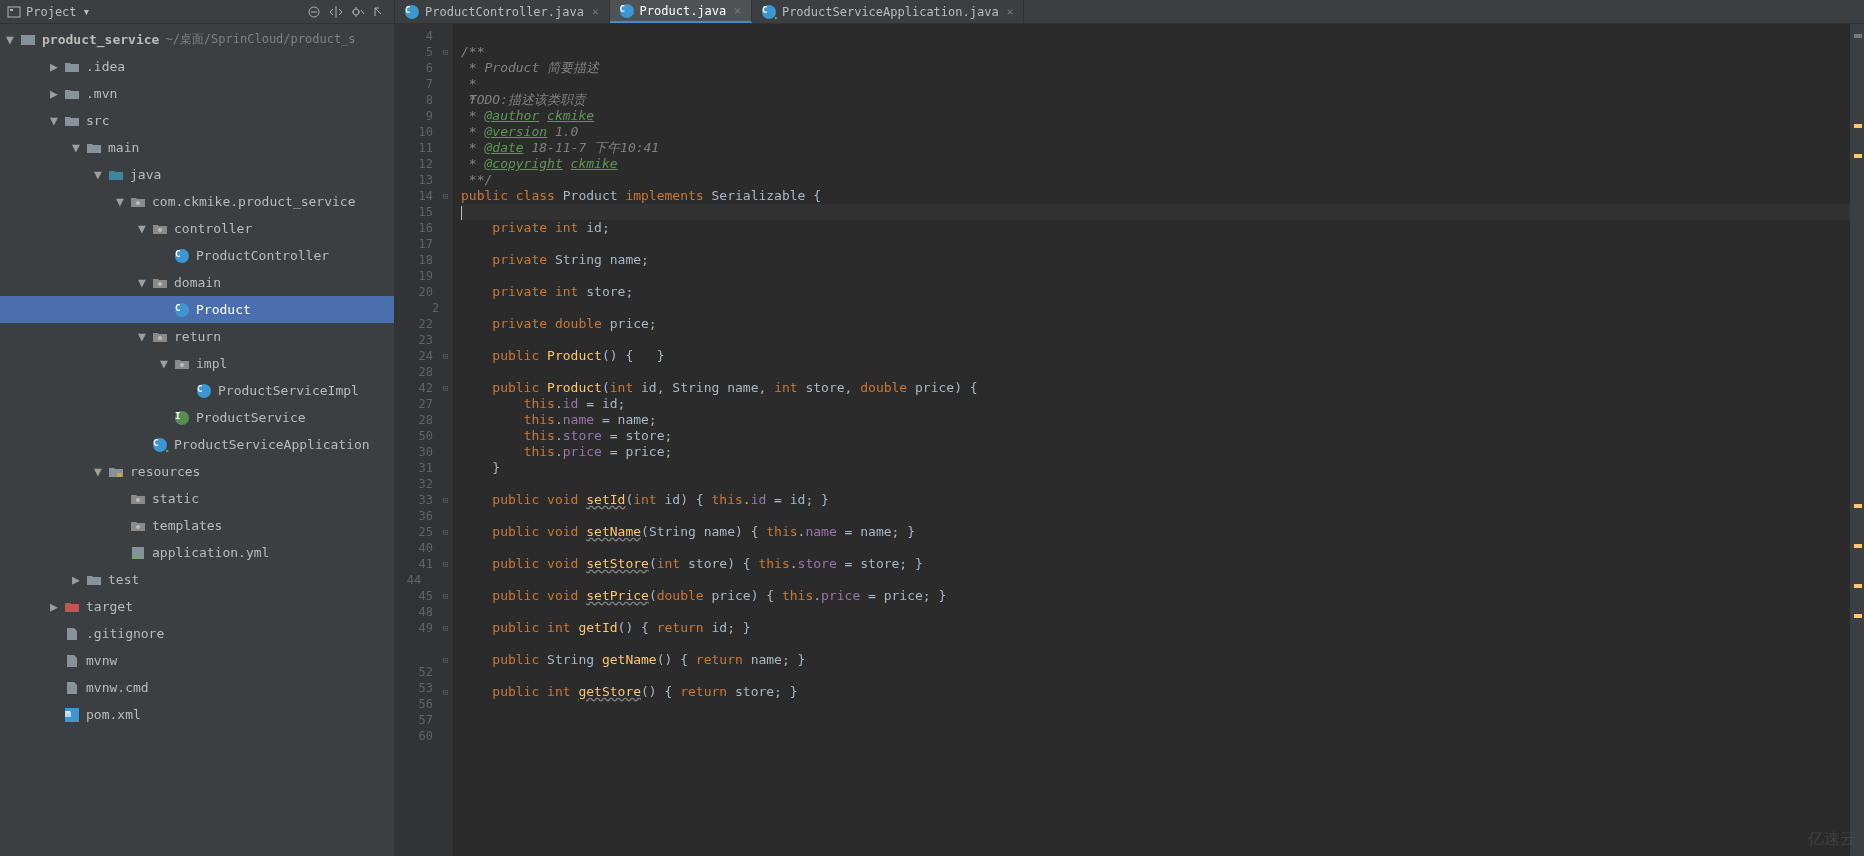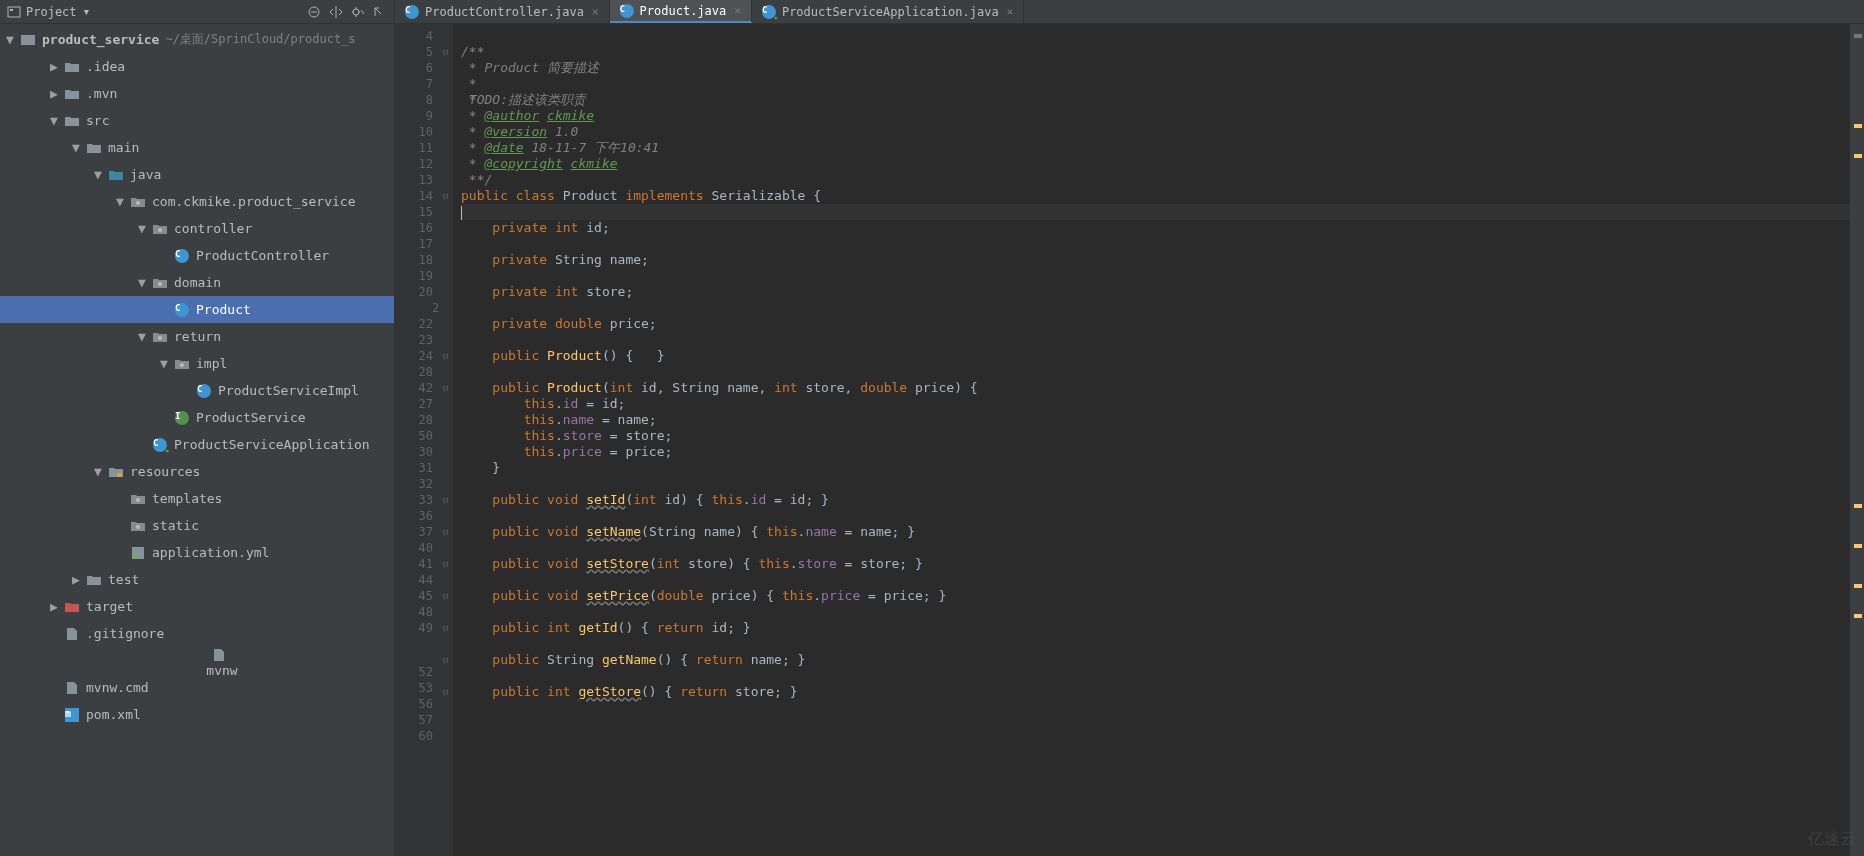--- a/index.html
+++ b/index.html
@@ -282,31 +282,31 @@
               <span>resources</span>
             </div>
             <div class="tree-row" style="padding-left: 116px;">
               <span class="tree-arrow"></span>
               <span class="tree-icon">
                 <svg viewBox="0 0 16 16">
                   <path d="M1 4 L6 4 L7 5 L15 5 L15 13 L1 13 Z" fill="#8a8a8a"></path>
                   <circle cx="8" cy="9" r="2" fill="#bbb"></circle>
                 </svg>
               </span>
+              <span>static</span>
+            </div>
+            <div class="tree-row" style="padding-left: 116px;">
+              <span class="tree-arrow"></span>
+              <span class="tree-icon">
+                <svg viewBox="0 0 16 16">
+                  <path d="M1 4 L6 4 L7 5 L15 5 L15 13 L1 13 Z" fill="#8a8a8a"></path>
+                  <circle cx="8" cy="9" r="2" fill="#bbb"></circle>
+                </svg>
+              </span>
               <span>templates</span>
-            </div>
-            <div class="tree-row" style="padding-left: 116px;">
-              <span class="tree-arrow"></span>
-              <span class="tree-icon">
-                <svg viewBox="0 0 16 16">
-                  <path d="M1 4 L6 4 L7 5 L15 5 L15 13 L1 13 Z" fill="#8a8a8a"></path>
-                  <circle cx="8" cy="9" r="2" fill="#bbb"></circle>
-                </svg>
-              </span>
-              <span>static</span>
             </div>
             <div class="tree-row" style="padding-left: 116px;">
               <span class="tree-arrow"></span>
               <span class="tree-icon">
                 <svg viewBox="0 0 16 16">
                   <rect x="2" y="2" width="12" height="12" fill="#87939a"></rect>
                   <circle cx="5" cy="12" r="2" fill="#62b543"></circle>
                 </svg>
               </span>
               <span>application.yml</span>
@@ -331,21 +331,21 @@
             </div>
             <div class="tree-row" style="padding-left: 50px;">
               <span class="tree-arrow"></span>
               <span class="tree-icon">
                 <svg viewBox="0 0 16 16">
                   <path d="M3 2 L10 2 L13 5 L13 14 L3 14 Z" fill="#87939a"></path>
                 </svg>
               </span>
               <span>.gitignore</span>
             </div>
-            <div class="tree-row" style="padding-left: 50px; flex-direction: column;">
+            <div class="tree-row" style="padding-left: 50px;">
               <span class="tree-arrow"></span>
               <span class="tree-icon">
                 <svg viewBox="0 0 16 16">
                   <path d="M3 2 L10 2 L13 5 L13 14 L3 14 Z" fill="#87939a"></path>
                 </svg>
               </span>
               <span>mvnw</span>
             </div>
             <div class="tree-row" style="padding-left: 50px;">
               <span class="tree-arrow"></span>
@@ -417,24 +417,24 @@
             <div style="height: 16px;">28</div>
             <div style="height: 16px;">42</div>
             <div style="height: 16px;">27</div>
             <div style="height: 16px;">28</div>
             <div style="height: 16px;">50</div>
             <div style="height: 16px;">30</div>
             <div style="height: 16px;">31</div>
             <div style="height: 16px;">32</div>
             <div style="height: 16px;">33</div>
             <div style="height: 16px;">36</div>
-            <div style="height: 16px;">37</div>
+            <div style="height: 16px;">25</div>
             <div style="height: 16px;">40</div>
             <div style="height: 16px;">41</div>
-            <div style="height: 16px;">44</div>
+            <div style="height: 16px; text-align: center;">44</div>
             <div style="height: 16px;">45</div>
             <div style="height: 16px;">48</div>
             <div style="height: 16px;">49</div>
             <div style="height: 16px; margin-top: 28px;">52</div>
             <div style="height: 16px;">53</div>
             <div style="height: 16px;">56</div>
             <div style="height: 16px;">57</div>
             <div style="height: 16px;">60</div>
           </div>
         <div class="fold-gutter" id="fold-gutter">

